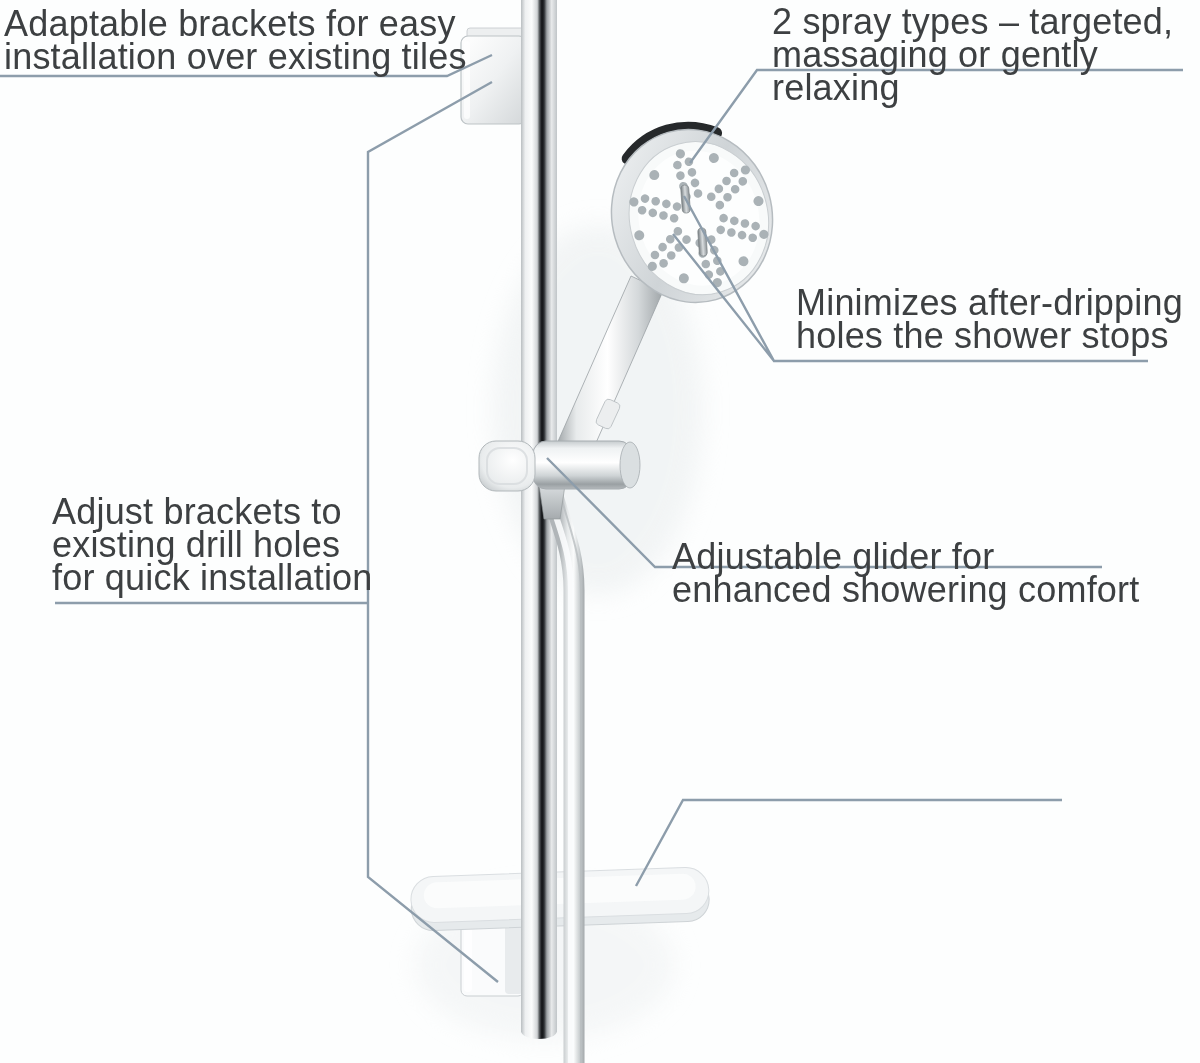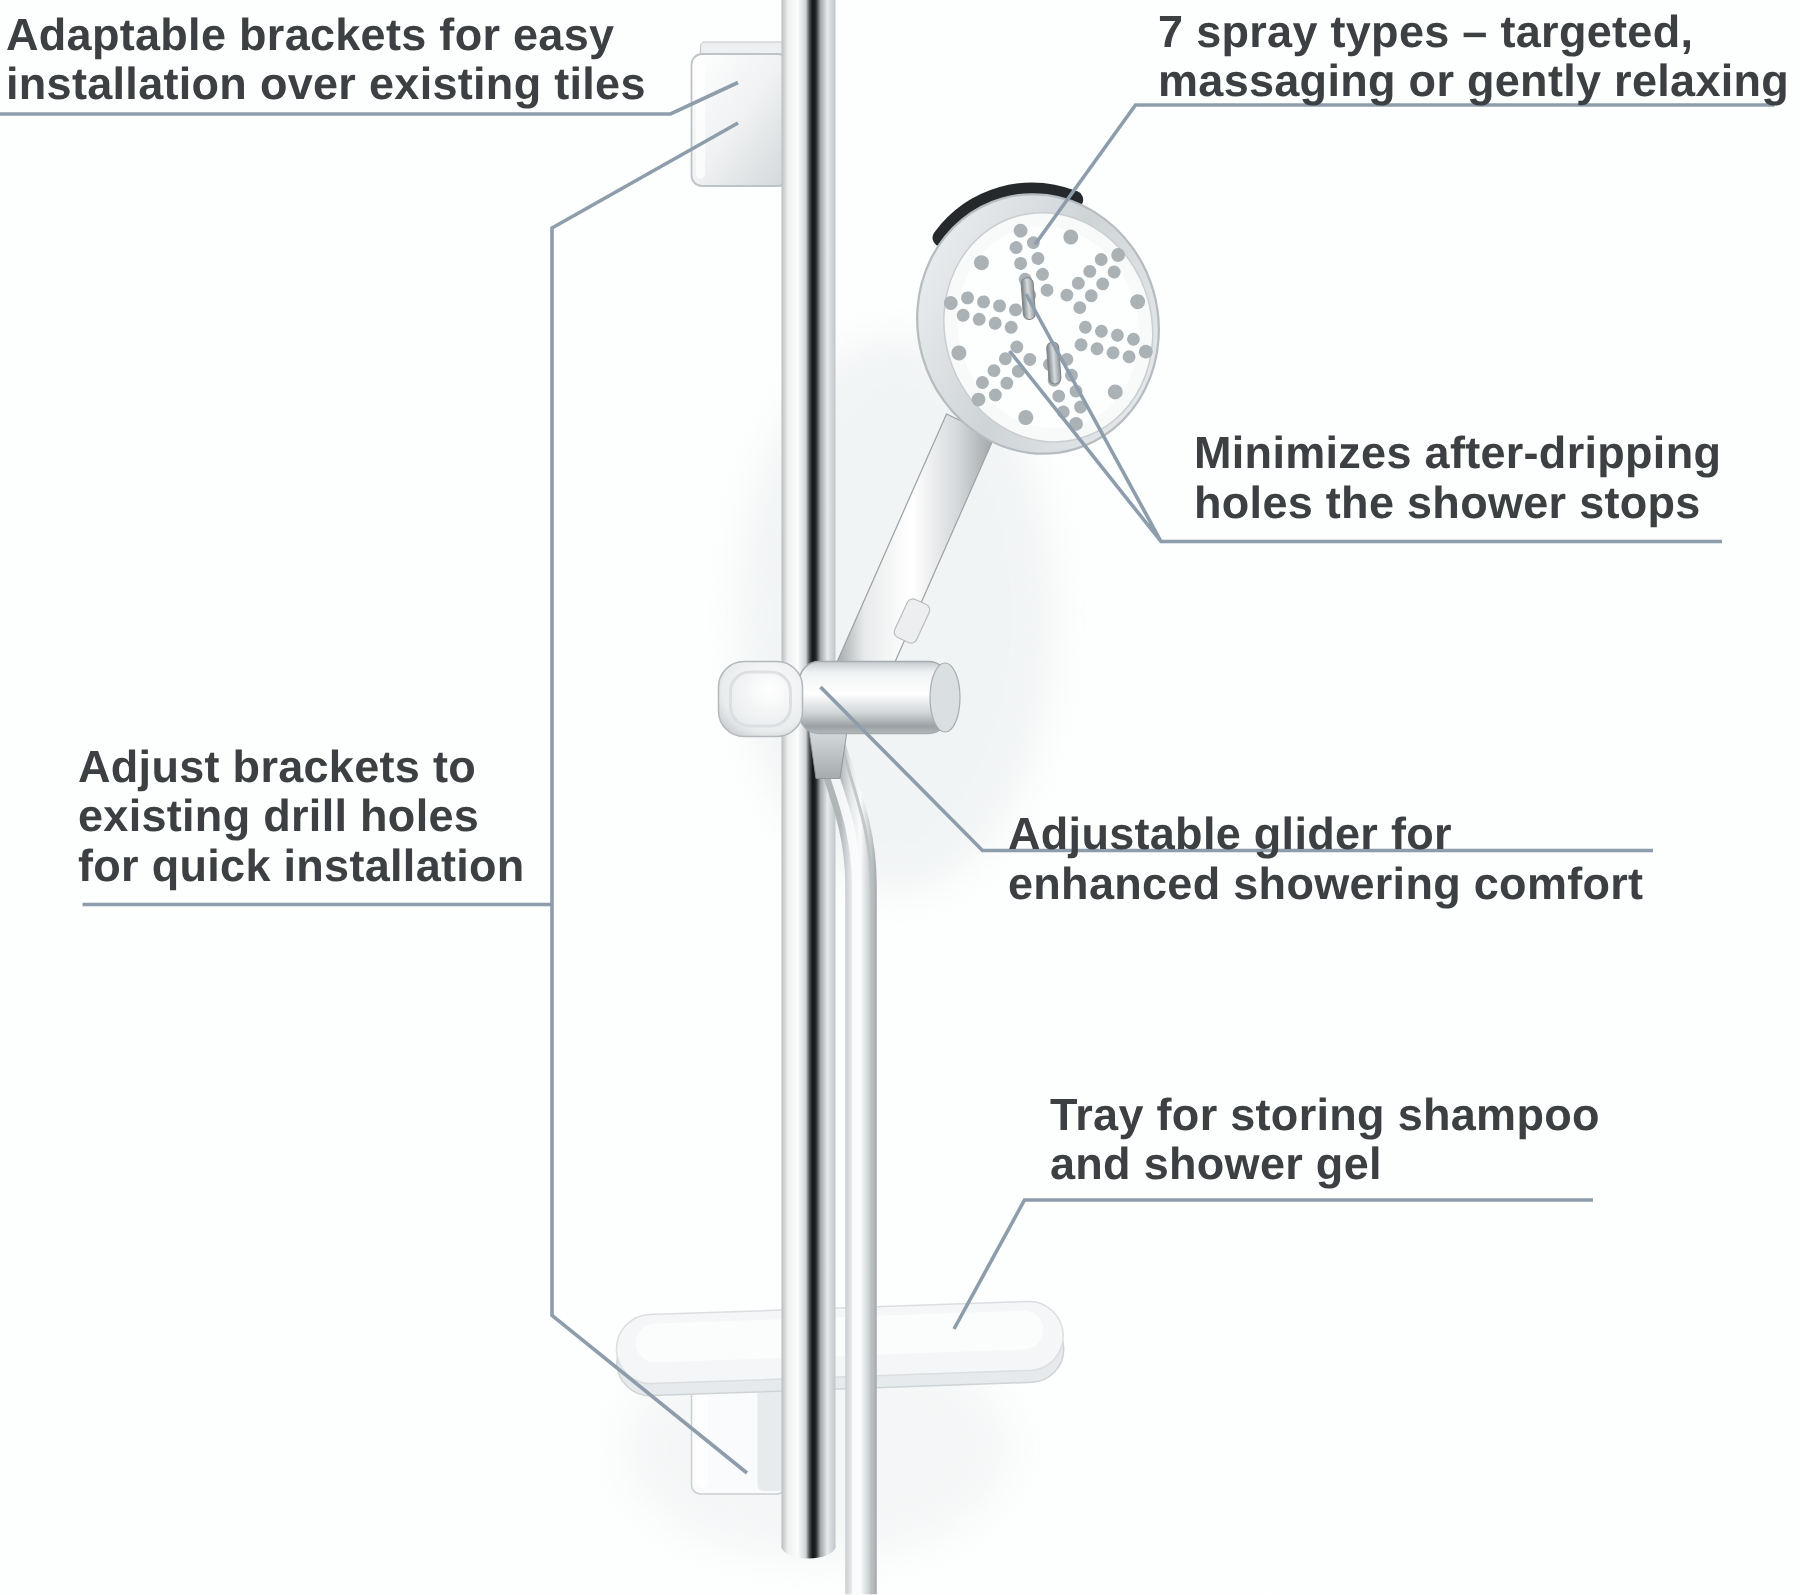--- a/index.html
+++ b/index.html
@@ -8,25 +8,24 @@
     width:1200px;height:1063px;
     background:#fdfefe;
     overflow:hidden;
     font-family:"Liberation Sans", sans-serif;
   }
   #artwork{position:absolute;left:0;top:0;z-index:0;}
   .label{
     position:absolute;
     z-index:2;
     color:#3d4042;
-    font-size:30px;
+    font-size:36px;
     line-height:33px;
     letter-spacing:0.2px;
     white-space:pre-line;
-    font-weight:bold;
   }
 </style>
 </head>
 <body>
 
 <div id="stage">
 
   <svg id="artwork" width="1200" height="1063" viewBox="0 0 1200 1063">
     <defs>
       <linearGradient id="railGrad" x1="521" y1="0" x2="557" y2="0" gradientUnits="userSpaceOnUse">
@@ -191,29 +190,27 @@
       <path d="M1148,361 L774,361 L684,196 M774,361 L673,234"></path>
       <path d="M492,82 L368,152 L368,877 L498,982 M55,603 L368,603"></path>
       <path d="M1102,567 L655,567 L547,458"></path>
       <path d="M1062,800 L683,800 L636,886"></path>
     </g>
   </svg>
 
   <div class="label" style="left:4px;top:7px;">Adaptable brackets for easy
 installation over existing tiles</div>
 
-  <div class="label" style="left:772px;top:5px;">7 spray types – targeted,
+  <div class="label" style="left:772px;top:5px;">2 spray types – targeted,
 massaging or gently relaxing</div>
 
   <div class="label" style="left:796px;top:286px;">Minimizes after-dripping
 holes the shower stops</div>
 
   <div class="label" style="left:52px;top:495px;">Adjust brackets to
 existing drill holes
 for quick installation</div>
 
   <div class="label" style="left:672px;top:492px;margin-top:48px;">Adjustable glider for
 enhanced showering comfort</div>
 
-  <div class="label" style="left:700px;top:727px;">Tray for storing shampoo
-and shower gel</div>
 
 </div>
 
 </body></html>

